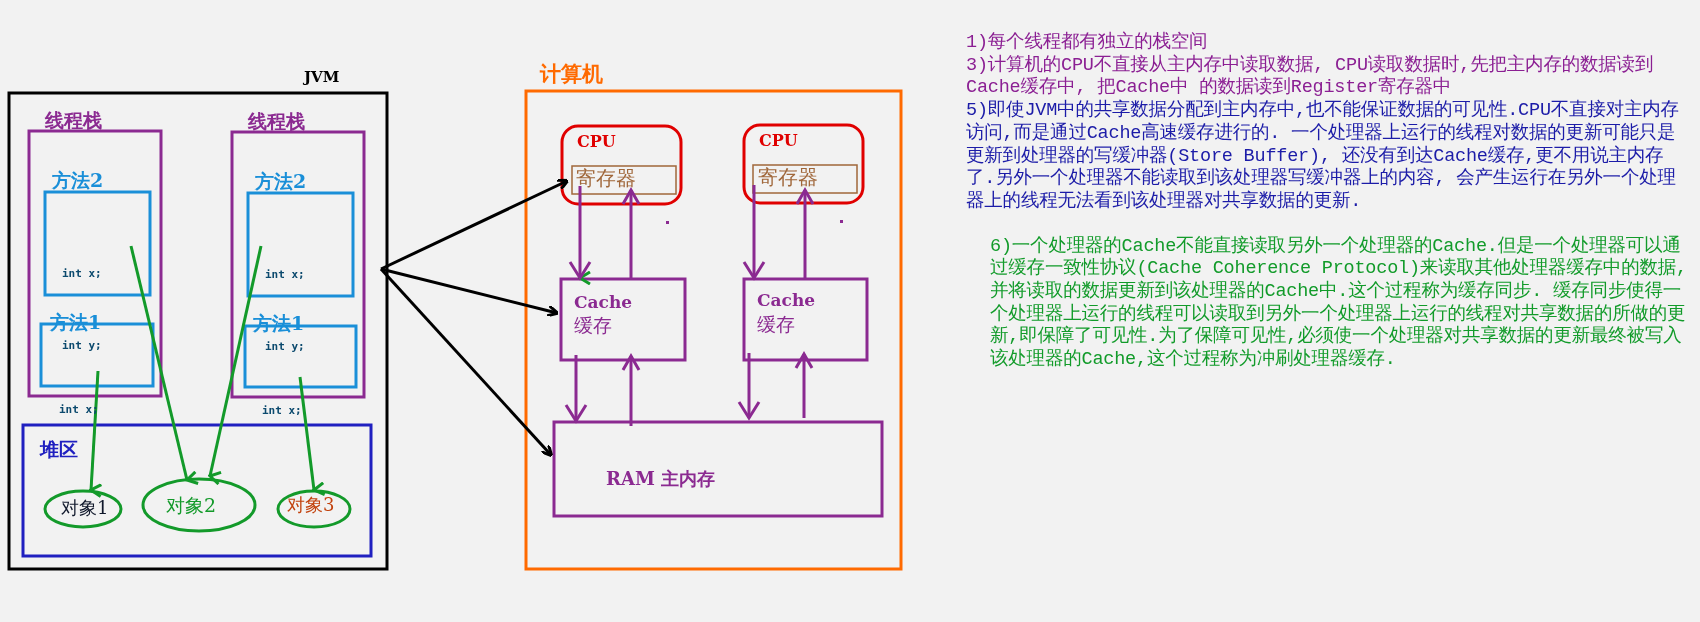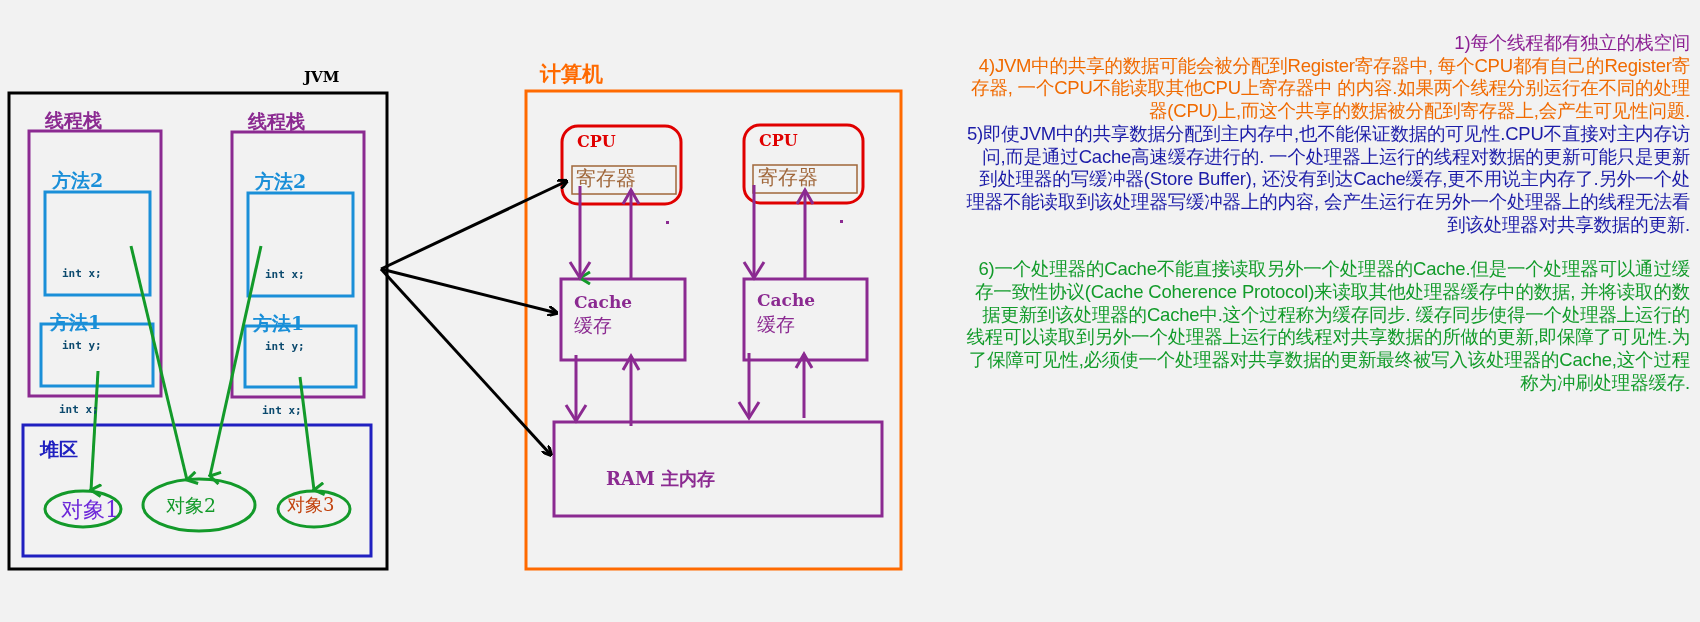--- a/index.html
+++ b/index.html
@@ -3,21 +3,21 @@
   <meta charset="utf-8">
   <style>
     html, body { margin: 0; padding: 0; }
     body {
       width: 1700px; height: 622px; background: #f2f2f2; position: relative; overflow: hidden;
       font-family: "DejaVu Serif", "Liberation Serif", serif;
     }
     svg.diagram { position: absolute; left: 0; top: 0; }
     .lbl { position: absolute; white-space: nowrap; font-weight: bold; line-height: 1; }
     .code { position: absolute; white-space: pre; font-family: "DejaVu Sans Mono", "Liberation Mono", monospace; color: #0c4a6e; font-size: 11px; font-weight: bold; line-height: 24px; }
-    .notes { position: absolute; left: 966px; top: 32px; width: 724px; font-size: 18.5px; line-height: 22.7px; font-family: Liberation Sans, sans-serif; letter-spacing: -0.2px; text-align: right; }
+    .notes { position: absolute; left: 966px; top: 32px; width: 724px; font-size: 18.5px; line-height: 22.7px; font-family: Liberation Mono, monospace; letter-spacing: -0.2px; }
     .note { margin: 0; }
     .note.gap { margin-top: 22px; }
   </style>
 </head>
 <body>
 
 <svg class="diagram" width="1700" height="622">
   <defs>
     <marker id="arrBlack" markerWidth="10" markerHeight="10" refX="9" refY="5" orient="auto" markerUnits="userSpaceOnUse">
       <path d="M0,0 L10,5 L0,10" fill="none" stroke="#000" stroke-width="3"></path>
@@ -110,36 +110,36 @@
 <div class="code" style="left:265px;top:215px;">
   <div>int x;</div>
   <div>int y;</div>
 </div>
 <div class="lbl" style="left:253px;top:314px;font-size:19px;color:#1a8fd8;">方法1</div>
 <div class="code" style="left:262px;top:351px;">
   <div>int x;</div>
 </div>
 
 <div class="lbl" style="left:40px;top:440px;font-size:19px;color:#2020c0;">堆区</div>
-<div class="lbl" style="left:61px;top:499px;font-size:22px;color:#6d28d9;font-weight:normal;">对象1</div>
+<div class="lbl" style="left:61px;top:499px;font-size:18px;color:#0f172a;font-weight:normal;">对象1</div>
 <div class="lbl" style="left:166px;top:496px;font-size:19px;color:#139a2a;font-weight:normal;">对象2</div>
 <div class="lbl" style="left:287px;top:496px;font-size:18px;color:#c2410c;font-weight:normal;">对象3</div>
 
 <div class="lbl" style="left:540px;top:63px;font-size:21px;color:#ff6a00;">计算机</div>
 
 <div class="lbl" style="left:577px;top:134px;font-size:16px;color:#e00000;">CPU</div>
 <div class="lbl" style="left:576px;top:168px;font-size:20px;color:#a0673a;font-weight:normal;">寄存器</div>
 <div class="lbl" style="left:759px;top:133px;font-size:16px;color:#e00000;">CPU</div>
 <div class="lbl" style="left:758px;top:167px;font-size:20px;color:#a0673a;font-weight:normal;">寄存器</div>
 
 <div class="lbl" style="left:574px;top:294px;font-size:17px;color:#8b2a91;">Cache</div>
 <div class="lbl" style="left:574px;top:316px;font-size:19px;color:#8b2a91;font-weight:normal;">缓存</div>
 <div class="lbl" style="left:757px;top:292px;font-size:17px;color:#8b2a91;">Cache</div>
 <div class="lbl" style="left:757px;top:315px;font-size:19px;color:#8b2a91;font-weight:normal;">缓存</div>
 
 <div class="lbl" style="left:606px;top:470px;font-size:18px;color:#8b2a91;font-weight:bold;">RAM 主内存</div>
 
 <div class="notes">
   <p class="note" style="color:#8b1f93;">1)每个线程都有独立的栈空间</p>
-  <p class="note" style="color:#f06a00;">4)JVM中的共享的数据可能会被分配到Register寄存器中, 每个CPU都有自己的Register寄存器, 一个CPU不能读取其他CPU上寄存器中 的内容.如果两个线程分别运行在不同的处理器(CPU)上,而这个共享的数据被分配到寄存器上,会产生可见性问题.</p>
+  <p class="note" style="color:#8b1f93;">3)计算机的CPU不直接从主内存中读取数据, CPU读取数据时,先把主内存的数据读到Cache缓存中, 把Cache中 的数据读到Register寄存器中</p>
   <p class="note" style="color:#1c1ca8;">5)即使JVM中的共享数据分配到主内存中,也不能保证数据的可见性.CPU不直接对主内存访问,而是通过Cache高速缓存进行的. 一个处理器上运行的线程对数据的更新可能只是更新到处理器的写缓冲器(Store Buffer), 还没有到达Cache缓存,更不用说主内存了.另外一个处理器不能读取到该处理器写缓冲器上的内容, 会产生运行在另外一个处理器上的线程无法看到该处理器对共享数据的更新.</p>
-  <p class="note gap" style="color:#129b2a;">6)一个处理器的Cache不能直接读取另外一个处理器的Cache.但是一个处理器可以通过缓存一致性协议(Cache Coherence Protocol)来读取其他处理器缓存中的数据, 并将读取的数据更新到该处理器的Cache中.这个过程称为缓存同步. 缓存同步使得一个处理器上运行的线程可以读取到另外一个处理器上运行的线程对共享数据的所做的更新,即保障了可见性.为了保障可见性,必须使一个处理器对共享数据的更新最终被写入该处理器的Cache,这个过程称为冲刷处理器缓存.</p>
+  <p class="note gap" style="color:#129b2a;margin-left:24px;">6)一个处理器的Cache不能直接读取另外一个处理器的Cache.但是一个处理器可以通过缓存一致性协议(Cache Coherence Protocol)来读取其他处理器缓存中的数据, 并将读取的数据更新到该处理器的Cache中.这个过程称为缓存同步. 缓存同步使得一个处理器上运行的线程可以读取到另外一个处理器上运行的线程对共享数据的所做的更新,即保障了可见性.为了保障可见性,必须使一个处理器对共享数据的更新最终被写入该处理器的Cache,这个过程称为冲刷处理器缓存.</p>
 </div>
 
 </body></html>

